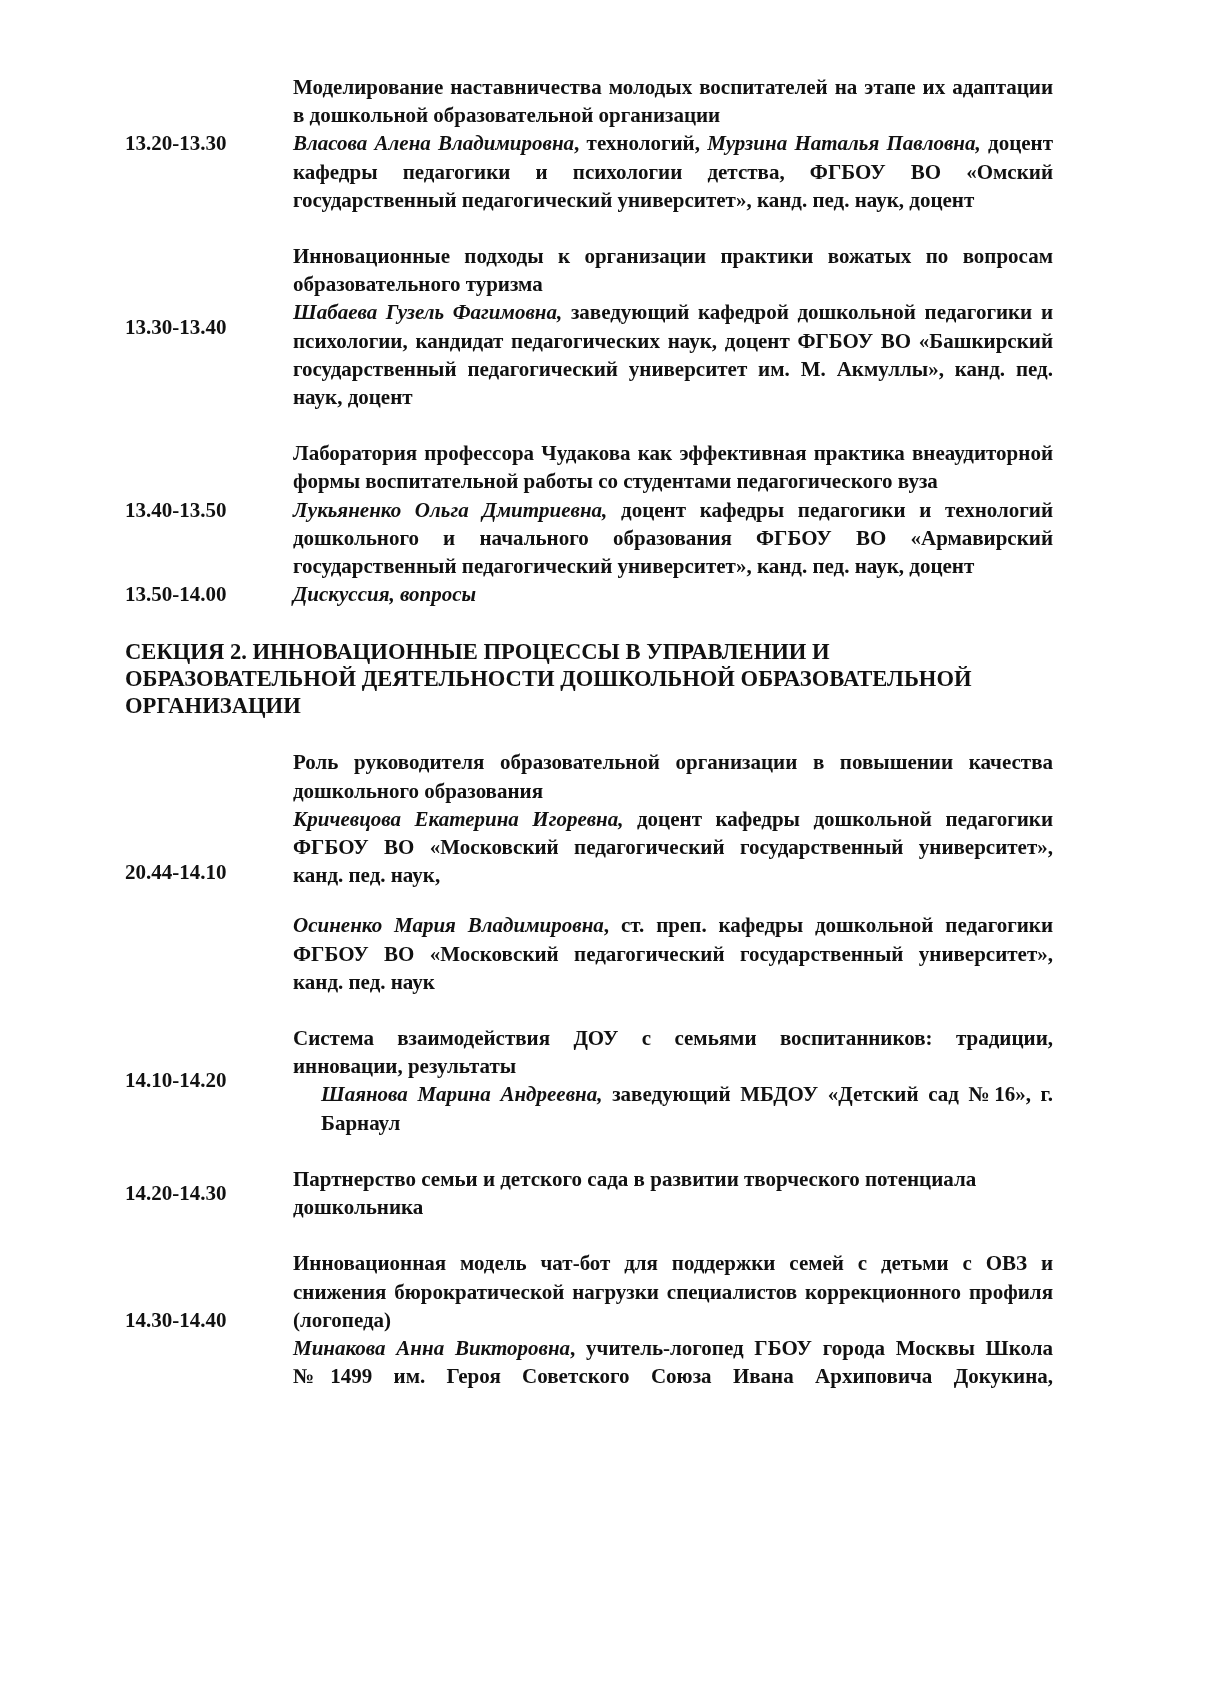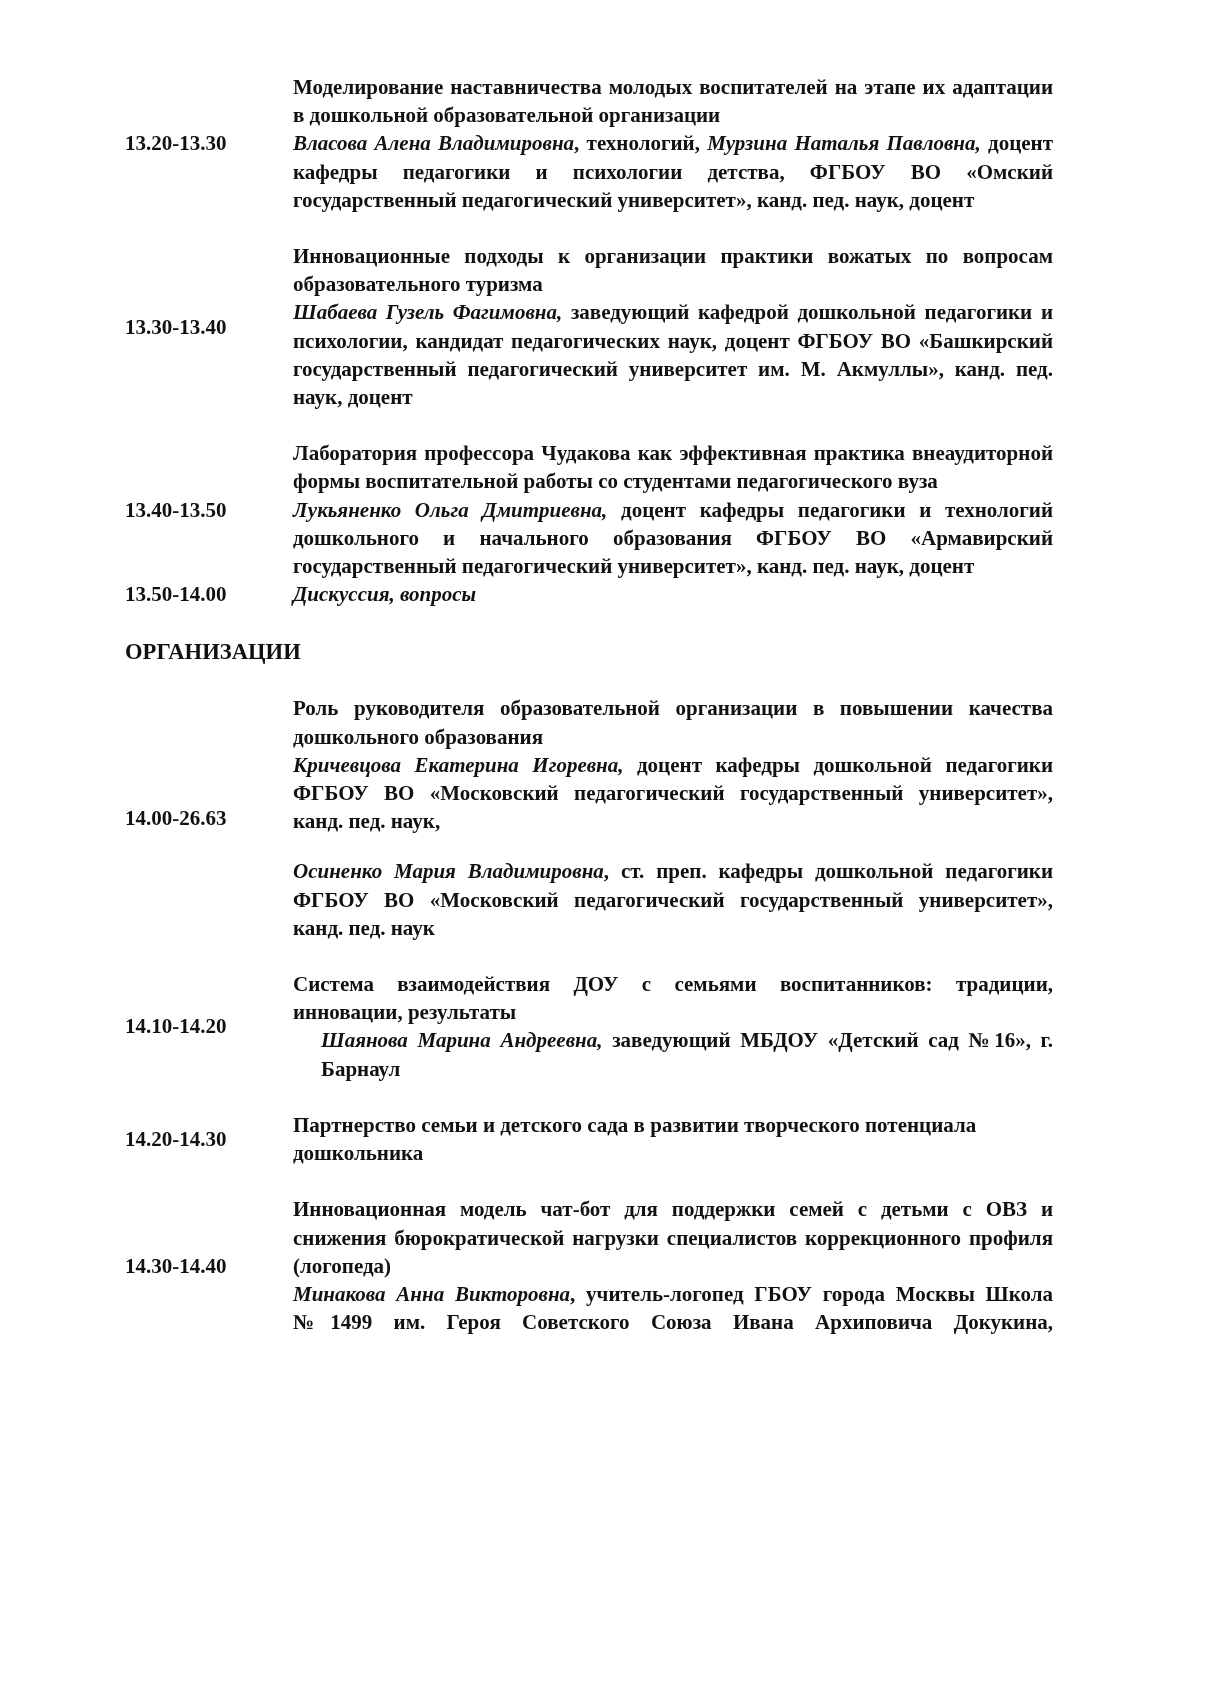--- a/index.html
+++ b/index.html
@@ -50,25 +50,27 @@
   </div>
 
   <div class="entry">
     <div class="time">13.50-14.00</div>
     <div class="content">
       <span class="discussion">Дискуссия, вопросы</span>
     </div>
   </div>
 
   <div class="section-heading">
+    <span class="heading-line">СЕКЦИЯ 2. ИННОВАЦИОННЫЕ ПРОЦЕССЫ В УПРАВЛЕНИИ И</span>
+    <span class="heading-line">ОБРАЗОВАТЕЛЬНОЙ ДЕЯТЕЛЬНОСТИ ДОШКОЛЬНОЙ ОБРАЗОВАТЕЛЬНОЙ</span>
     <span class="heading-line">ОРГАНИЗАЦИИ</span>
   </div>
 
   <div class="entry">
-    <div class="time">14.00-26.63</div>
+    <div class="time">20.44-14.10</div>
     <div class="content">
       <span class="title">Роль руководителя образовательной организации в повышении качества дошкольного образования</span>
       <span class="author-line" style="display:block;text-align:justify;"><span class="author">Кричевцова Екатерина Игоревна,</span><span> </span><span>доцент кафедры дошкольной педагогики ФГБОУ ВО «Московский педагогический государственный университет», канд. пед. наук,</span></span>
       <span class="author-line" style="display:block;text-align:justify;margin-top:22px;"><span class="author">Осиненко Мария Владимировна</span><span>, </span><span>ст. преп. кафедры дошкольной педагогики ФГБОУ ВО «Московский педагогический государственный университет», канд. пед. наук</span></span>
     </div>
   </div>
   <div class="gap"></div>
 
   <div class="entry">
     <div class="time">14.10-14.20</div>

